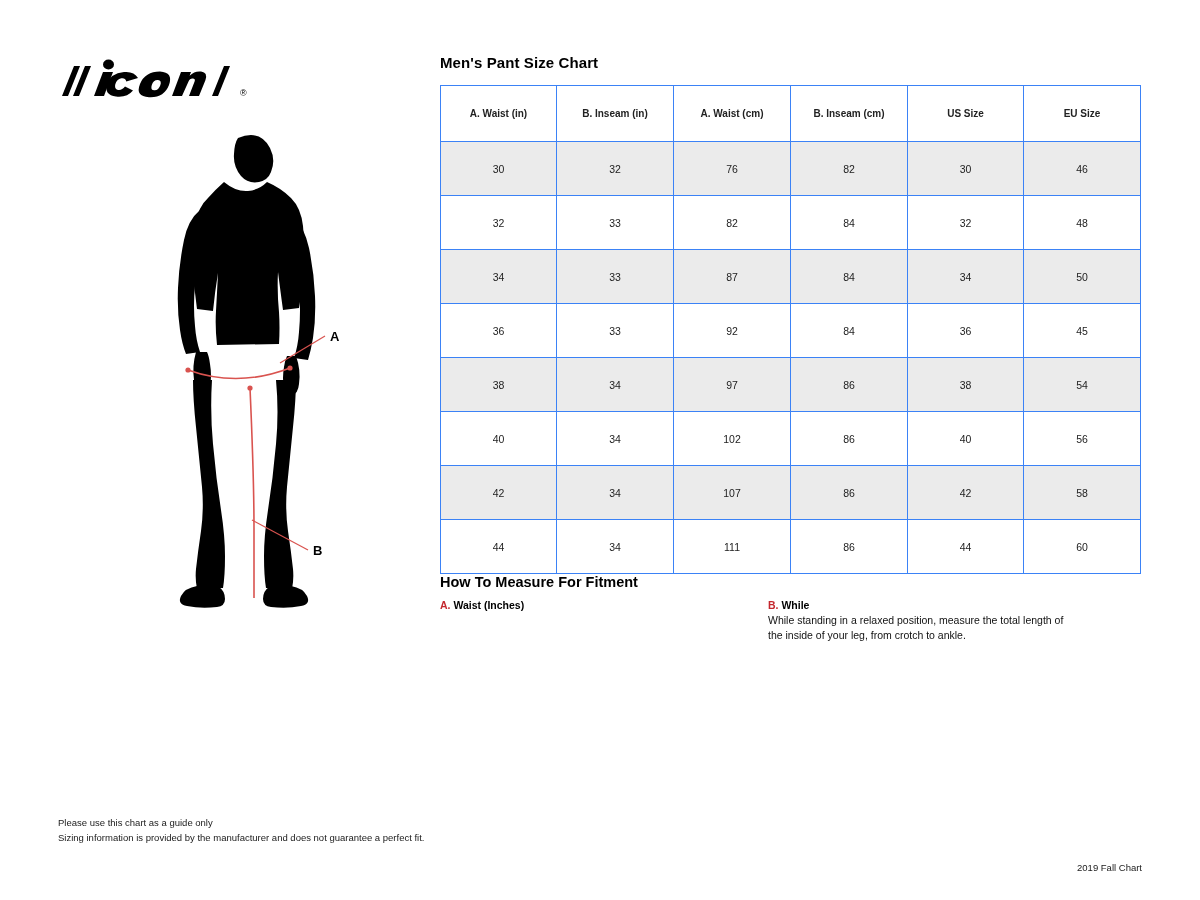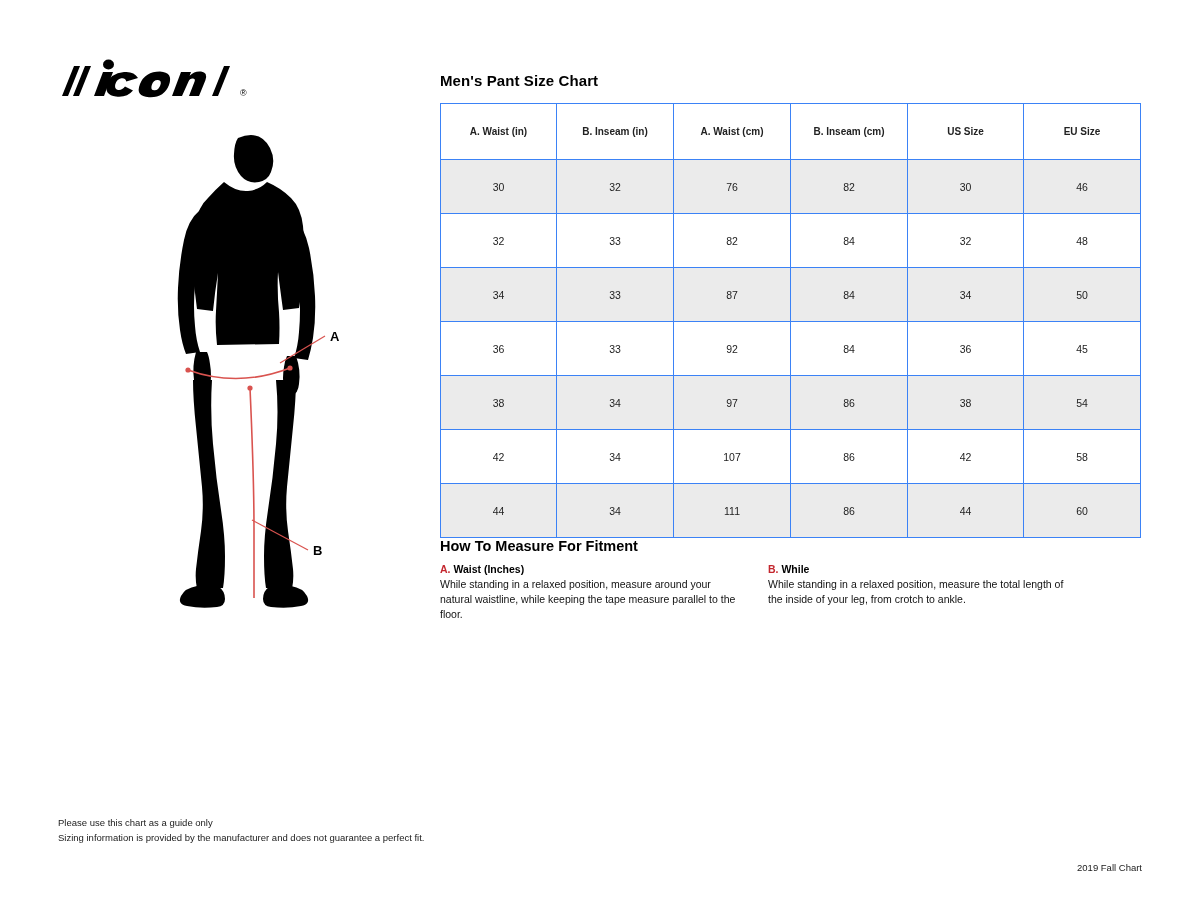--- a/index.html
+++ b/index.html
@@ -21,21 +21,21 @@
   .logo-wrap svg { display:block; }
 
   
   .figure-wrap {
     position:absolute; left:120px; top:130px; width:300px; height:545px;
   }
   .figure-wrap svg { display:block; }
 
   
   .right-col {
-    position:absolute; left:440px; top:72px; width:700px;
+    position:absolute; left:440px; top:54px; width:700px;
   }
   .chart-title {
     font-size:15px; font-weight:bold; margin:0 0 14px 0; letter-spacing:0.1px;
   }
 
   table.size-table {
     border-collapse:collapse;
     width:700px;
     table-layout:fixed;
   }
@@ -207,20 +207,28 @@
         </tr>
         <tr>
           <td>38</td>
           <td>34</td>
           <td>97</td>
           <td>86</td>
           <td>38</td>
           <td>54</td>
         </tr>
         <tr>
+          <td>40</td>
+          <td>34</td>
+          <td>102</td>
+          <td>86</td>
+          <td>40</td>
+          <td>56</td>
+        </tr>
+        <tr>
           <td>42</td>
           <td>34</td>
           <td>107</td>
           <td>86</td>
           <td>42</td>
           <td>58</td>
         </tr>
         <tr>
           <td>44</td>
           <td>34</td>
@@ -233,21 +241,20 @@
     </table>
 
     <div class="howto">
       <div class="howto-title">How To Measure For Fitment</div>
       <div class="howto-cols">
         <div class="howto-col">
           <div class="howto-head">
             <span class="letter">A.</span>
             <span>Waist (Inches)</span>
           </div>
-          <div class="howto-body">While standing in a relaxed position, measure around your natural waistline, while keeping the tape measure parallel to the floor.</div>
         </div>
         <div class="howto-col">
           <div class="howto-head">
             <span class="letter">B.</span>
             <span>While</span>
           </div>
           <div class="howto-body">While standing in a relaxed position, measure the total length of the inside of your leg, from crotch to ankle.</div>
         </div>
       </div>
     </div>

